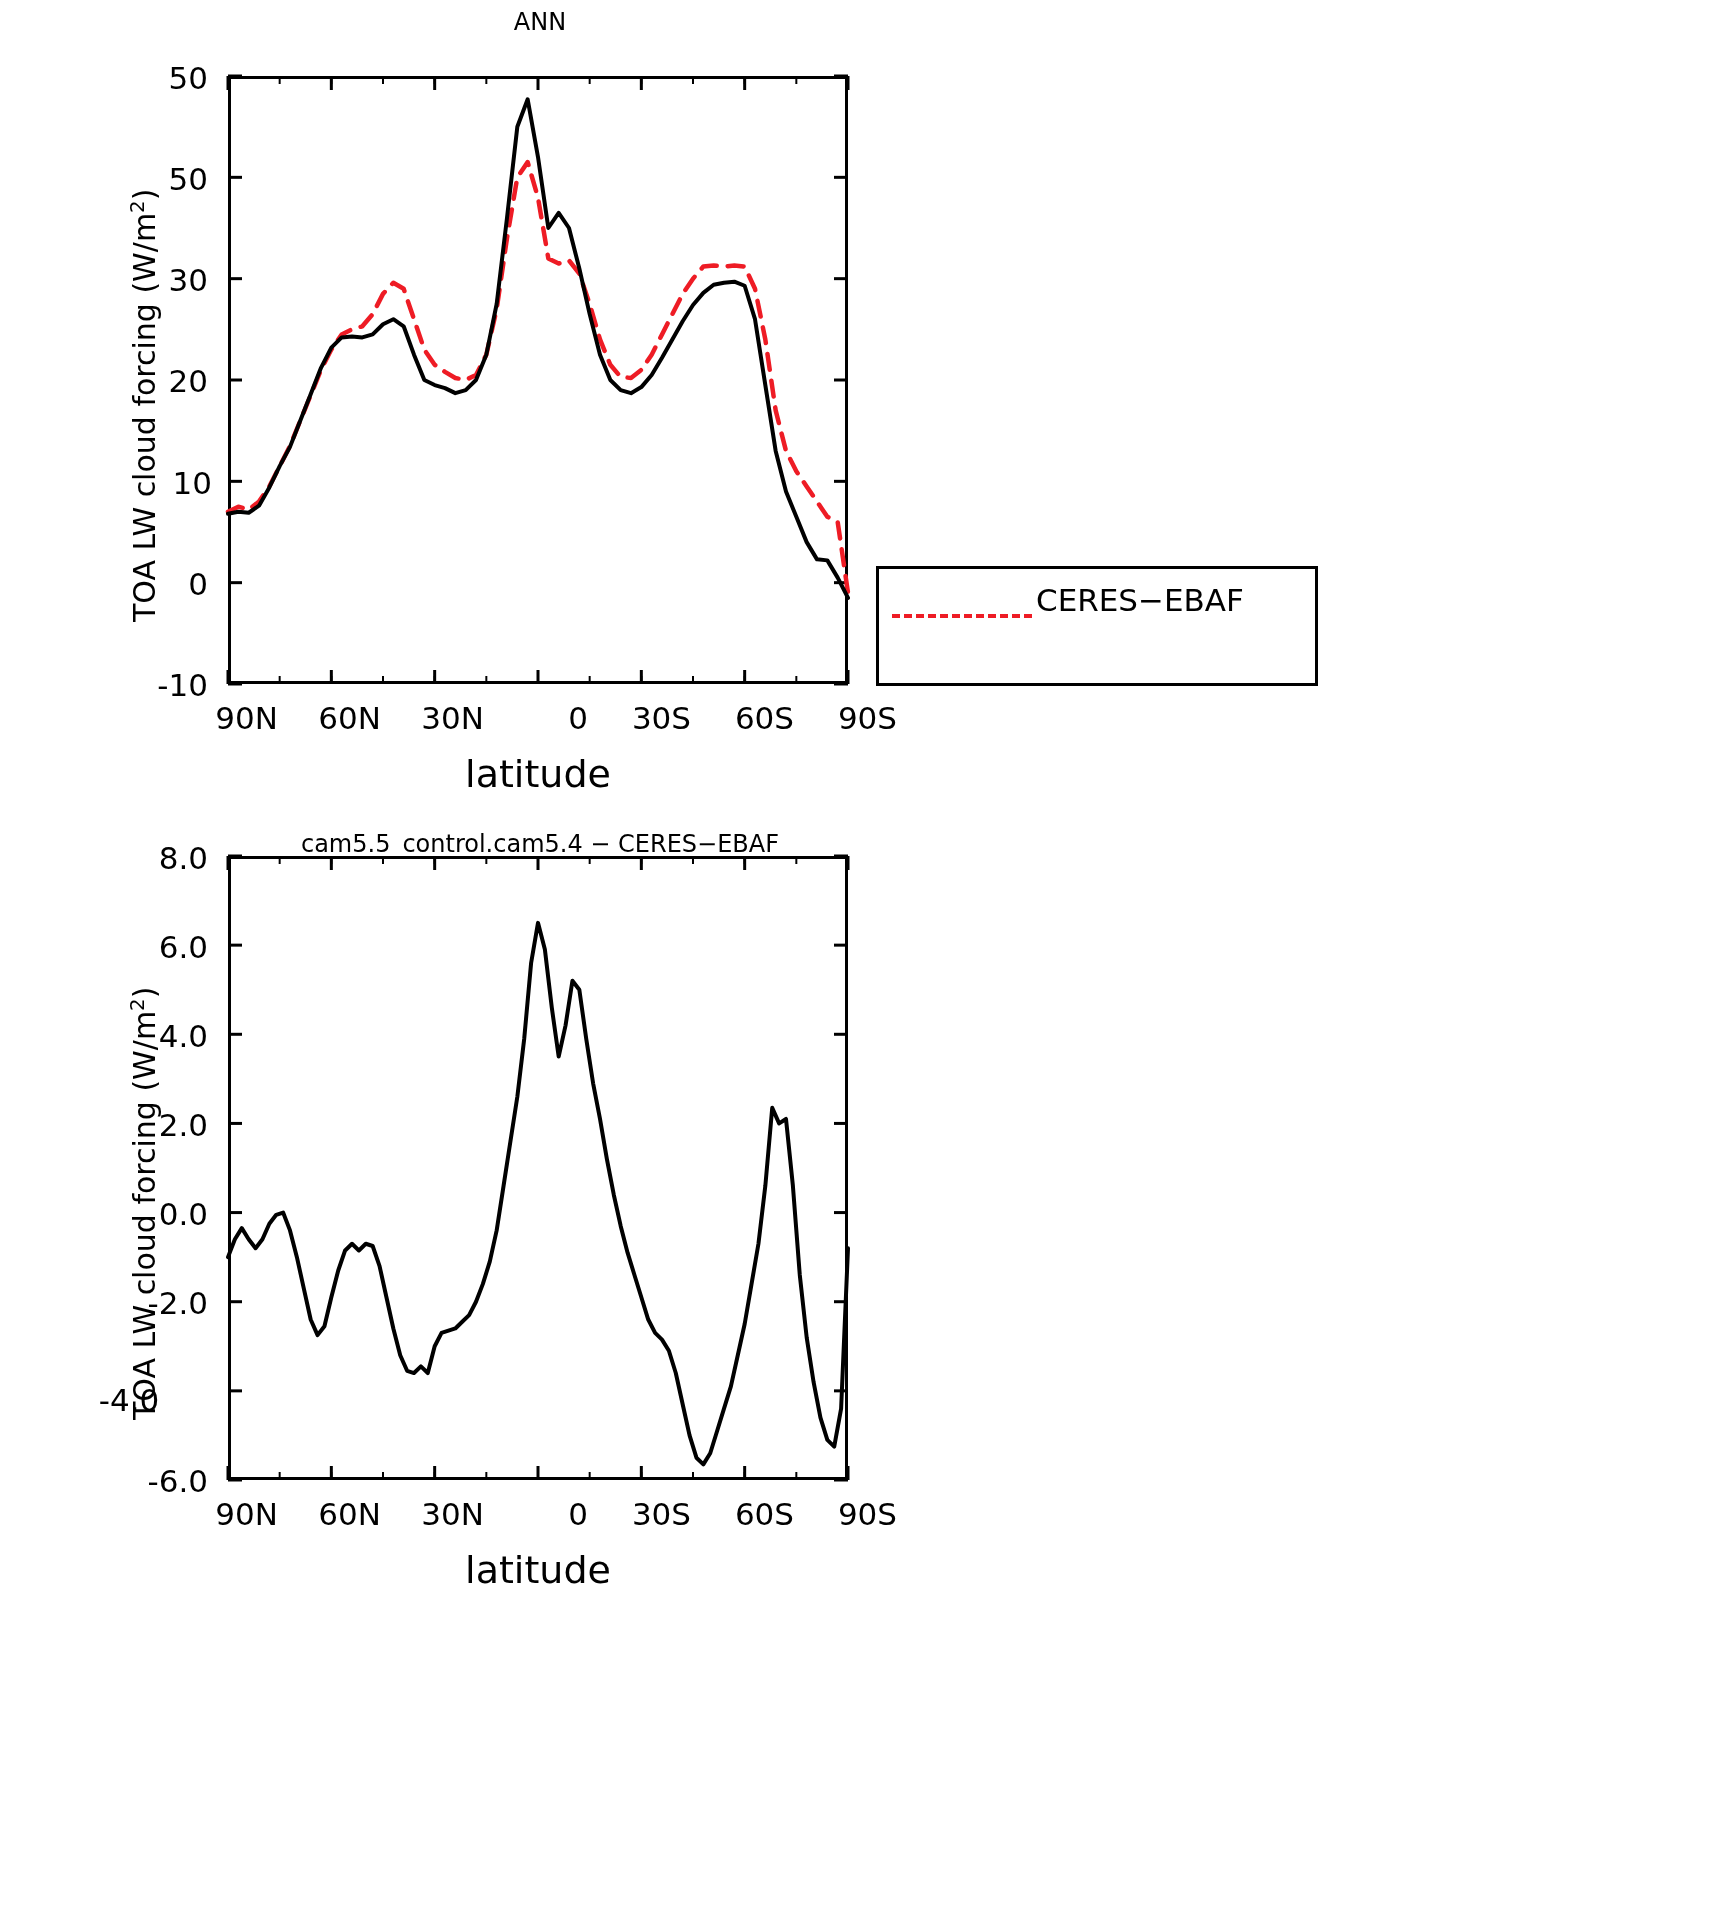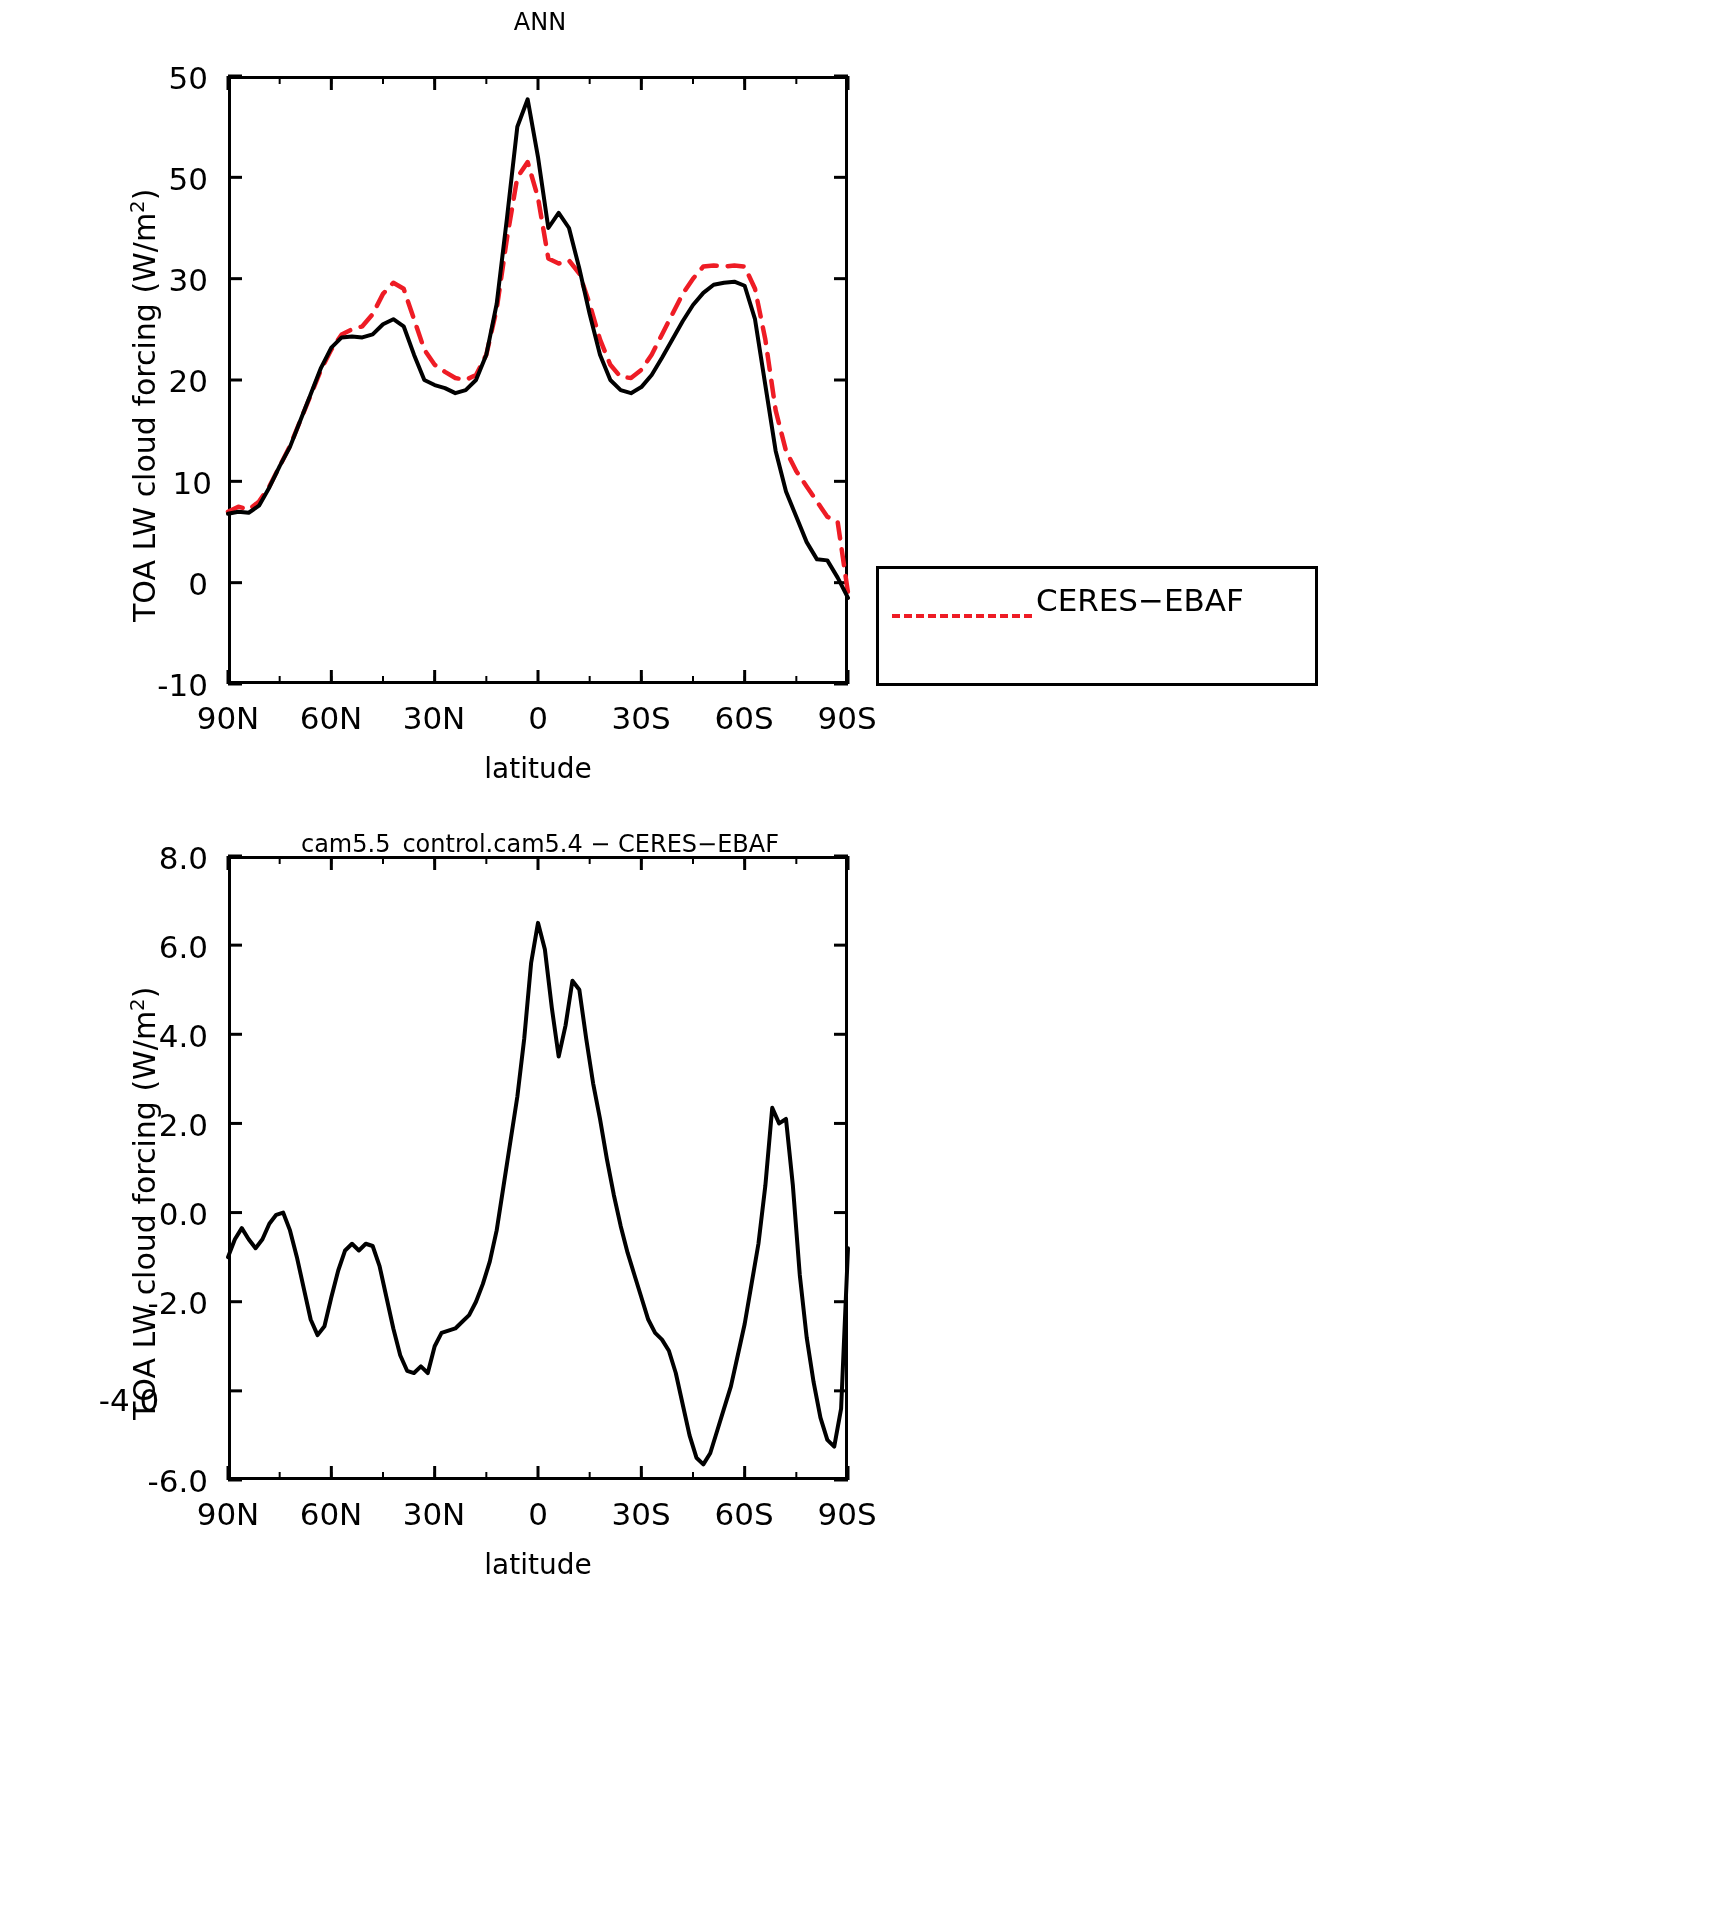--- a/index.html
+++ b/index.html
@@ -10,24 +10,24 @@
 
   
   #panel-top{left:0;top:0;width:1710px;height:960px;}
   #panel-bottom{left:0;top:960px;width:1710px;height:962px;}
 
   .title{position:absolute;text-align:center;font-size:24px;font-weight:400;white-space:nowrap;}
 
   .plotbox{position:absolute;border:3px solid #000;box-sizing:border-box;background:#fff;}
 
   .ylabel{position:absolute;font-size:30px;white-space:nowrap;transform-origin:0 0;transform:rotate(-90deg);}
-  .xlabel{position:absolute;font-size:28px;white-space:nowrap;text-align:center;}
+  .xlabel{position:absolute;font-size:38px;white-space:nowrap;text-align:center;}
 
   .ytick{position:absolute;font-size:31px;text-align:right;white-space:nowrap;}
-  .xtick{position:absolute;font-size:31px;text-align:center;white-space:nowrap;}
+  .xtick{position:absolute;font-size:31px;text-align:right;white-space:nowrap;}
 
   .legendbox{position:absolute;border:3px solid #000;background:#fff;box-sizing:border-box;}
   .legrow{position:absolute;display:flex;align-items:flex-end;}
   .legtext{font-size:31px;white-space:nowrap;margin-left:4px;}
   .legline{width:140px;height:0;border-top-width:4px;border-top-style:solid;}
 
   svg{position:absolute;left:0;top:0;overflow:visible;}
   sup{font-size:0.66em;vertical-align:super;}
 </style>
 </head>

